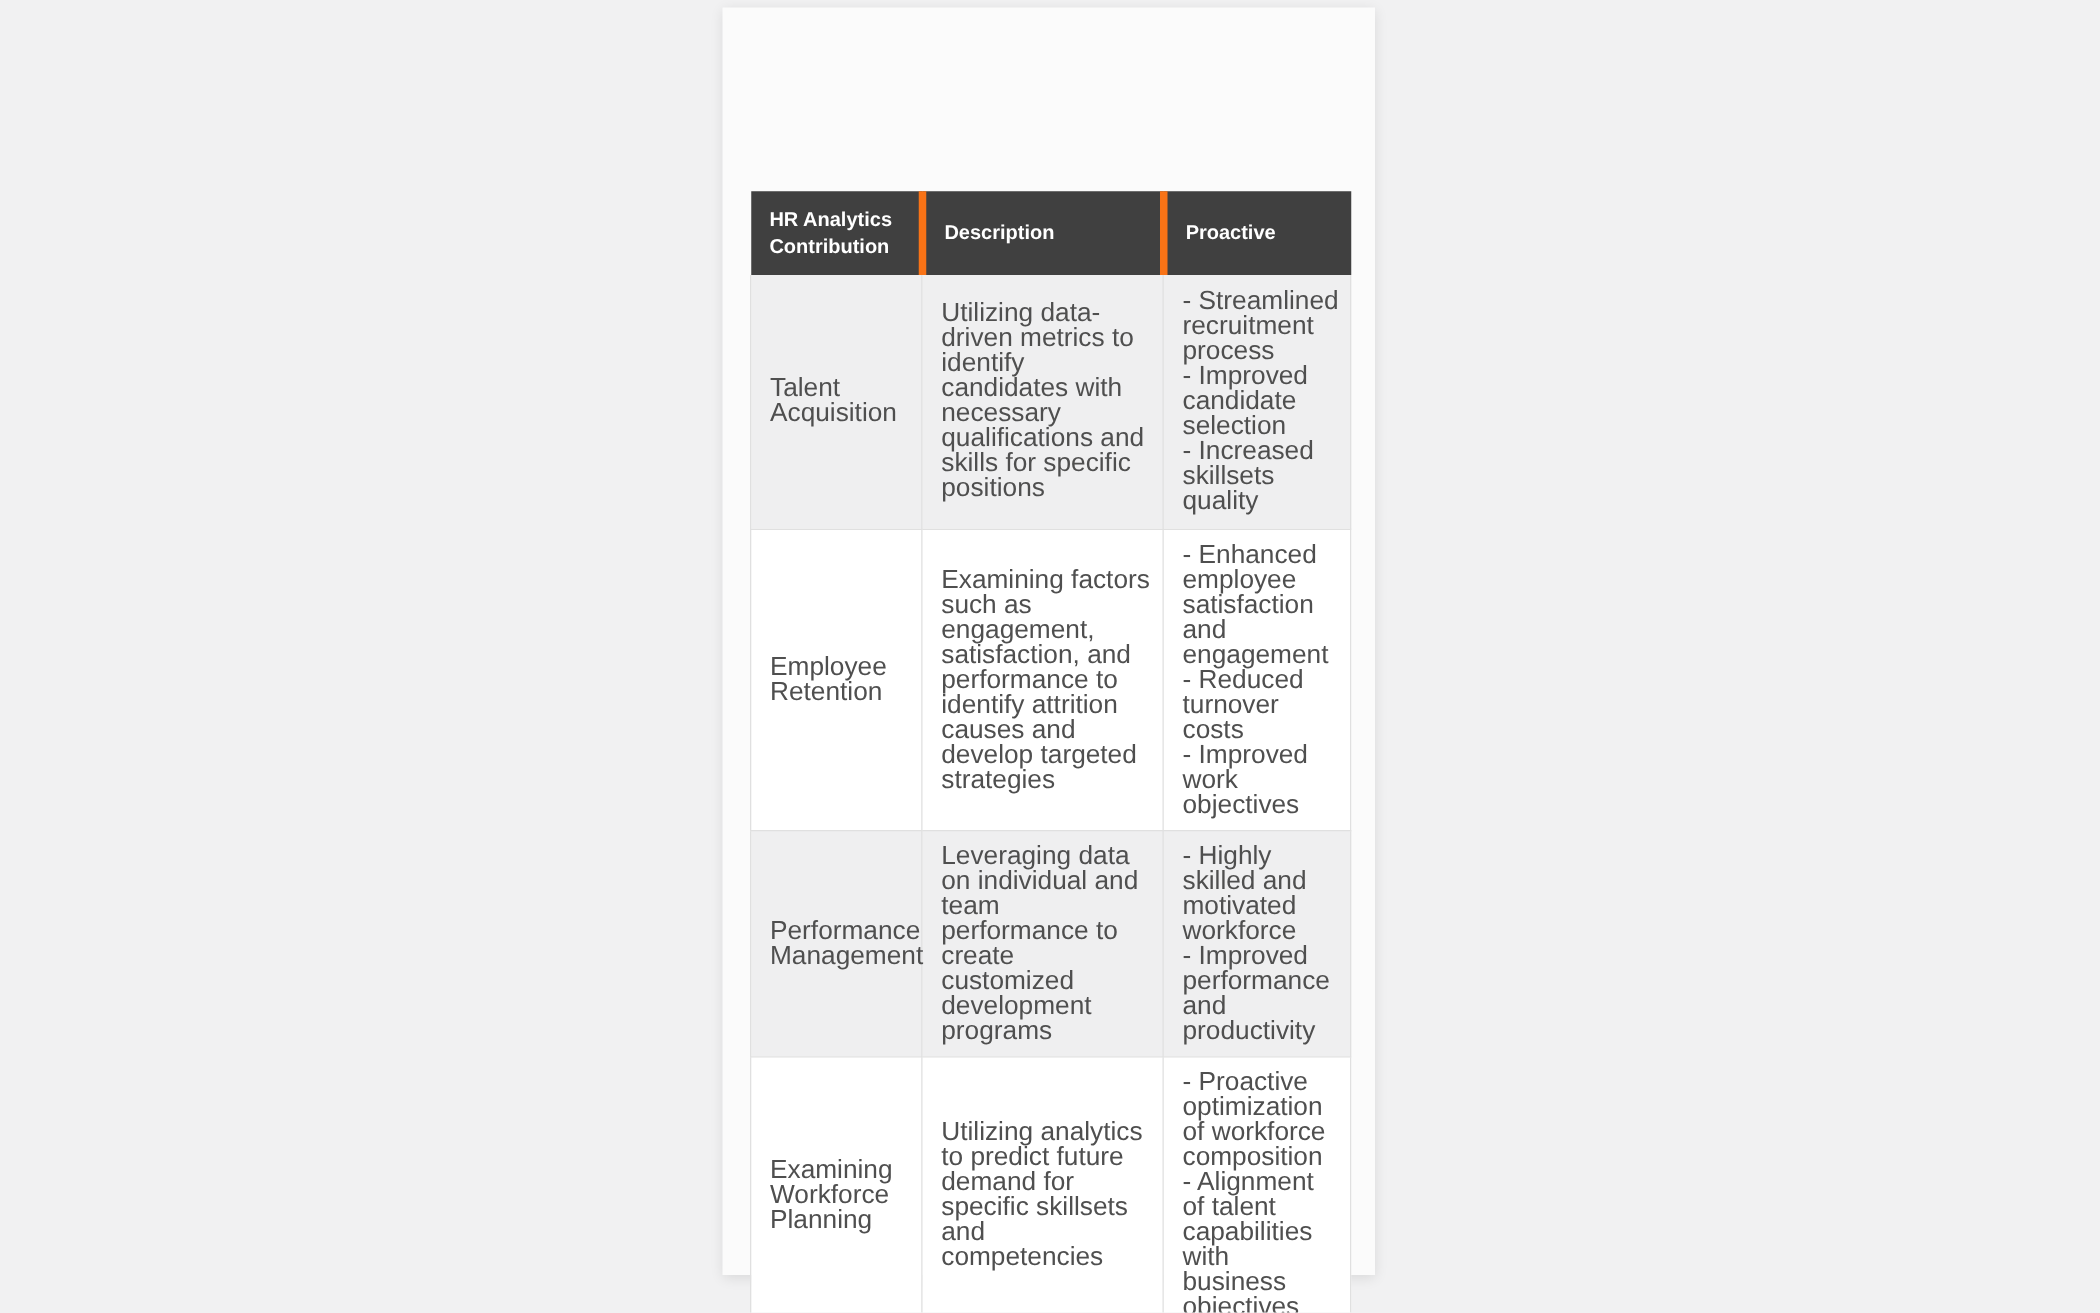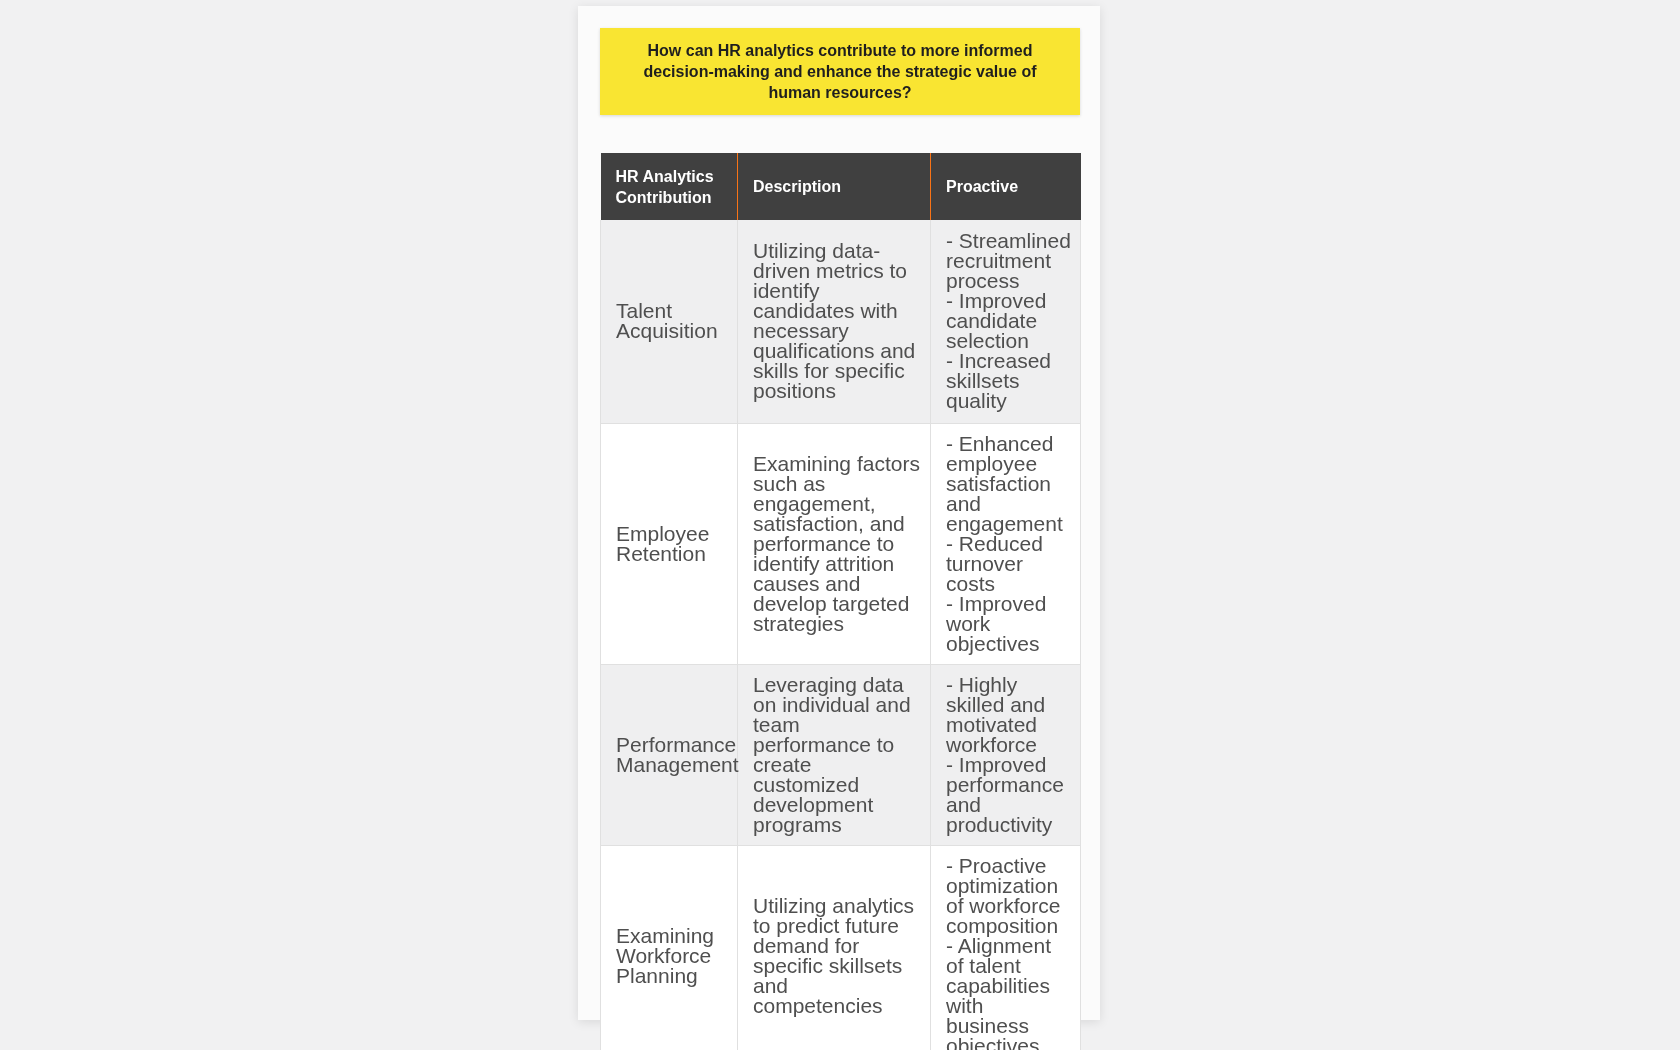--- a/index.html
+++ b/index.html
@@ -57,21 +57,21 @@
   .hr-table th{
     background:var(--header-bg);
     color:#ffffff;
     font-size:16px;
     font-weight:700;
     text-align:left;
     vertical-align:middle;
     padding:6px 10px 6px 15px;
     line-height:21px;
   }
-  .hr-table th + th{border-left:1px solid #f97316;}
+  .hr-table th + th{border-left:6px solid #f97316;}
   .hr-table tbody tr:nth-child(odd) td{background:var(--row-alt);}
   .hr-table tbody tr:nth-child(even) td{background:var(--row-base);}
   .hr-table tbody tr:nth-child(1){height:203px;}
   .hr-table tbody tr:nth-child(2){height:182px;}
   .hr-table tbody tr:nth-child(3){height:150px;}
   .hr-table tbody tr:nth-child(4){height:204px;}
   .hr-table td{
     border:1px solid var(--border);
     color:var(--body-text);
     font-size:21px;
@@ -89,23 +89,20 @@
     font-size:17px;
     color:var(--footer-text);
     line-height:20px;
   }
 </style>
 </head>
 <body>
 
 <div class="panel">
 
-  <div class="question-box">
-    <div class="q-text">How can HR analytics contribute to more informed decision-making and enhance the strategic value of human resources?</div>
-  </div>
 
   <table class="hr-table">
     <colgroup>
         <col class="c1">
         <col class="c2">
         <col class="c3">
       </colgroup>
     <thead>
       <tr>
         <th>HR Analytics Contribution</th>

